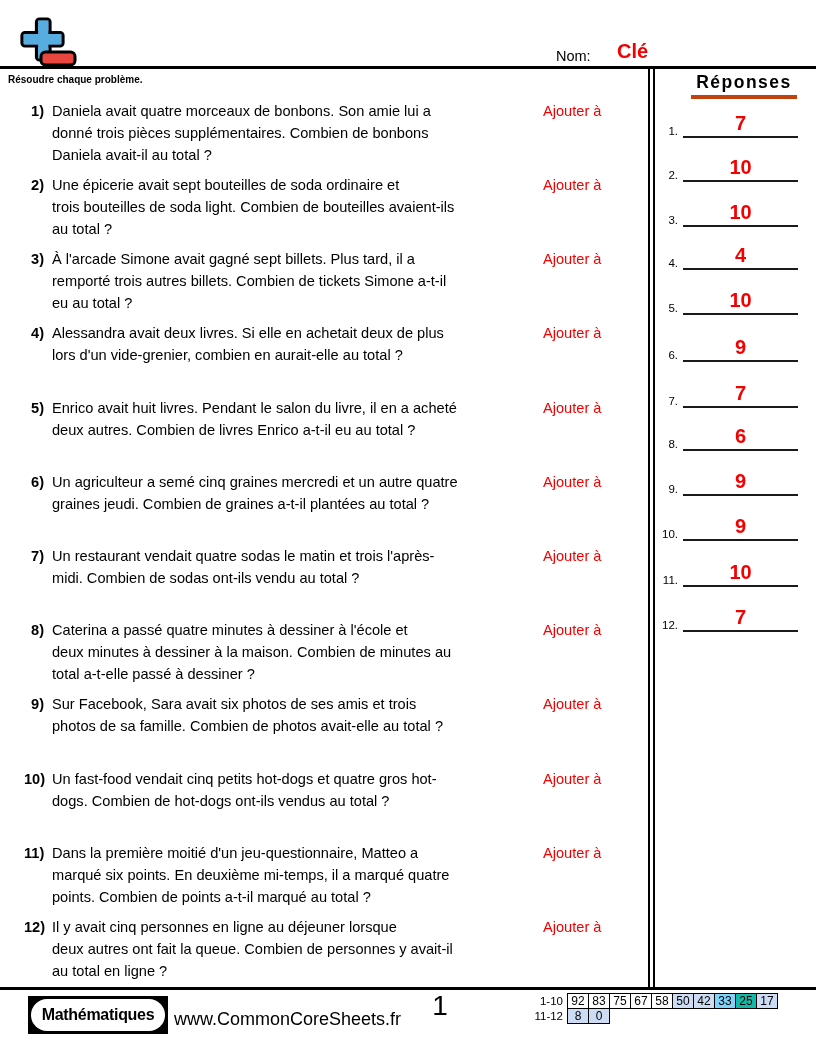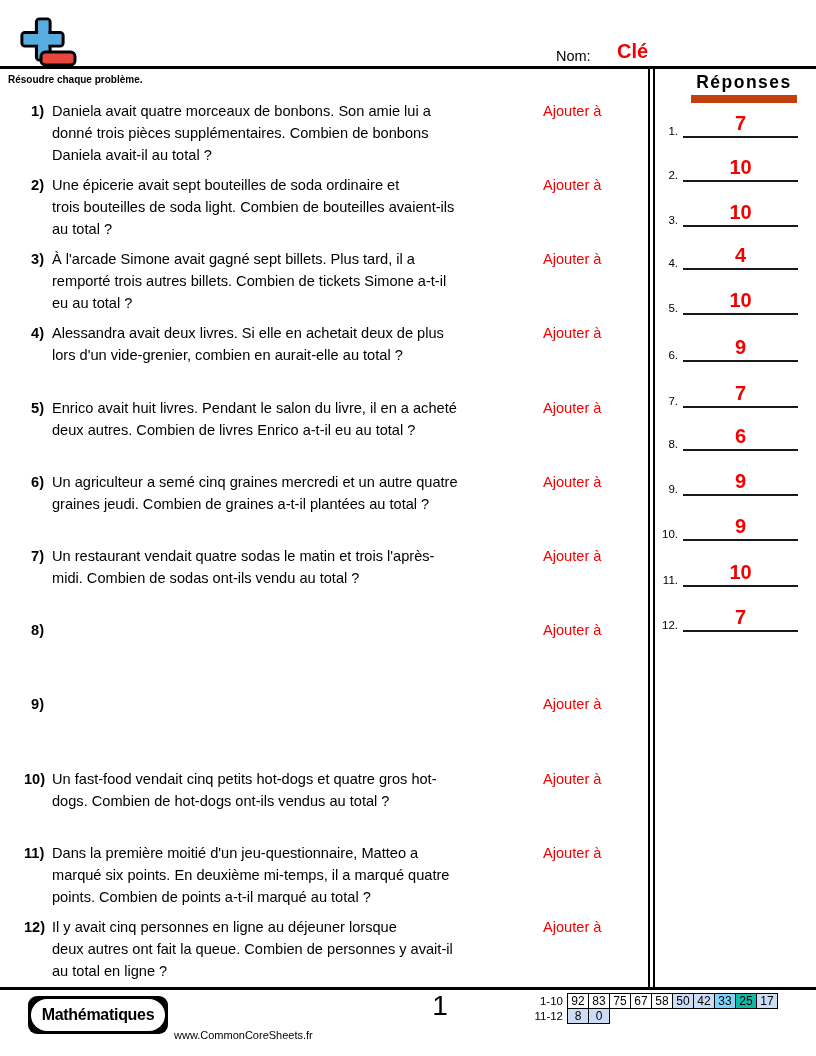--- a/index.html
+++ b/index.html
@@ -13,40 +13,40 @@
   .nom{position:absolute;left:556px;top:48px;font-size:14.5px;}
   .cle{position:absolute;left:617px;top:40px;font-size:20px;font-weight:bold;color:var(--accent);}
   .header-rule{position:absolute;left:0;top:66px;width:816px;height:3px;background:#000;}
   .instruction{position:absolute;left:8px;top:74px;font-size:10px;font-weight:bold;}
 
   
   .divider{position:absolute;left:648px;top:69px;height:918px;width:3px;
            border-left:2px solid #000;border-right:2px solid #000;}
   .reponses{position:absolute;left:672px;top:72px;width:144px;text-align:center;}
   .reponses span{display:inline-block;font-size:17.5px;font-weight:bold;letter-spacing:1.5px;
-                 border-bottom:8px solid #c2410c;padding:0 5px 2px 5px;}
+                 border-bottom:4px solid #c2410c;padding:0 5px 2px 5px;}
   .answer-row{position:absolute;left:656px;width:152px;height:28px;}
   .answer-row .anum{position:absolute;left:0;bottom:1px;width:22px;text-align:right;font-size:11.5px;}
   .answer-row .aline{position:absolute;left:27px;right:10px;bottom:0;border-bottom:2px solid #1a1a1a;}
   .answer-row .aval{position:absolute;left:27px;right:10px;bottom:3px;text-align:center;
                     font-size:20px;font-weight:bold;color:var(--accent);}
 
   
   .problem{position:absolute;left:24px;width:622px;font-size:14.6px;line-height:22.2px;}
   .problem .pnum{position:absolute;left:0;top:0;width:20px;text-align:right;font-weight:bold;}
   .problem .ptext{margin-left:28px;width:488px;white-space:pre-line;}
   .problem .ptag{position:absolute;left:519px;top:0;color:var(--accent);font-size:14.6px;}
 
   
   .footer-rule{position:absolute;left:0;top:987px;width:816px;height:3px;background:#000;}
-  .badge{position:absolute;left:28px;top:996px;width:140px;height:38px;background:#000;border-radius:9px;}
+  .badge{position:absolute;left:28px;top:996px;width:140px;height:38px;background:#000;border-radius:0;}
   .badge .pill{position:absolute;left:3px;top:3px;right:3px;bottom:3px;background:#fff;border-radius:17px;
                display:flex;align-items:center;justify-content:center;font-weight:bold;font-size:16px;
                letter-spacing:-0.3px;}
-  .website{position:absolute;left:174px;top:1009px;font-size:11px;margin-top:20px;}
+  .website{position:absolute;left:174px;top:1009px;font-size:18px;}
   .page-num{position:absolute;left:420px;top:990px;width:40px;text-align:center;font-size:28px;}
   .score{position:absolute;left:519px;top:993px;}
   .score-row{display:flex;height:16px;line-height:15px;}
   .score-row + .score-row{margin-top:-1px;}
   .score-label{width:44px;text-align:right;padding-right:4px;font-size:11.5px;line-height:16px;}
   .score-cell{width:22px;height:16px;border:1px solid #000;box-sizing:border-box;text-align:center;
               font-size:12px;background:#fff;}
   .score-cell + .score-cell{margin-left:-1px;}
 </style>
 </head>
@@ -177,24 +177,29 @@
     <div class="ptag">Ajouter à</div>
   </div>
       <div class="problem" style="top: 545px;">
     <div class="pnum">7)</div>
     <div class="ptext">Un restaurant vendait quatre sodas le matin et trois l'après-
 midi. Combien de sodas ont-ils vendu au total ?</div>
     <div class="ptag">Ajouter à</div>
   </div>
       <div class="problem" style="top: 619px;">
     <div class="pnum">8)</div>
+    <div class="ptext">Caterina a passé quatre minutes à dessiner à l'école et
+deux minutes à dessiner à la maison. Combien de minutes au
+total a-t-elle passé à dessiner ?</div>
     <div class="ptag">Ajouter à</div>
   </div>
       <div class="problem" style="top: 693px;">
     <div class="pnum">9)</div>
+    <div class="ptext">Sur Facebook, Sara avait six photos de ses amis et trois
+photos de sa famille. Combien de photos avait-elle au total ?</div>
     <div class="ptag">Ajouter à</div>
   </div>
       <div class="problem" style="top: 768px;">
     <div class="pnum">10)</div>
     <div class="ptext">Un fast-food vendait cinq petits hot-dogs et quatre gros hot-
 dogs. Combien de hot-dogs ont-ils vendus au total ?</div>
     <div class="ptag">Ajouter à</div>
   </div>
       <div class="problem" style="top: 842px;">
     <div class="pnum">11)</div>

